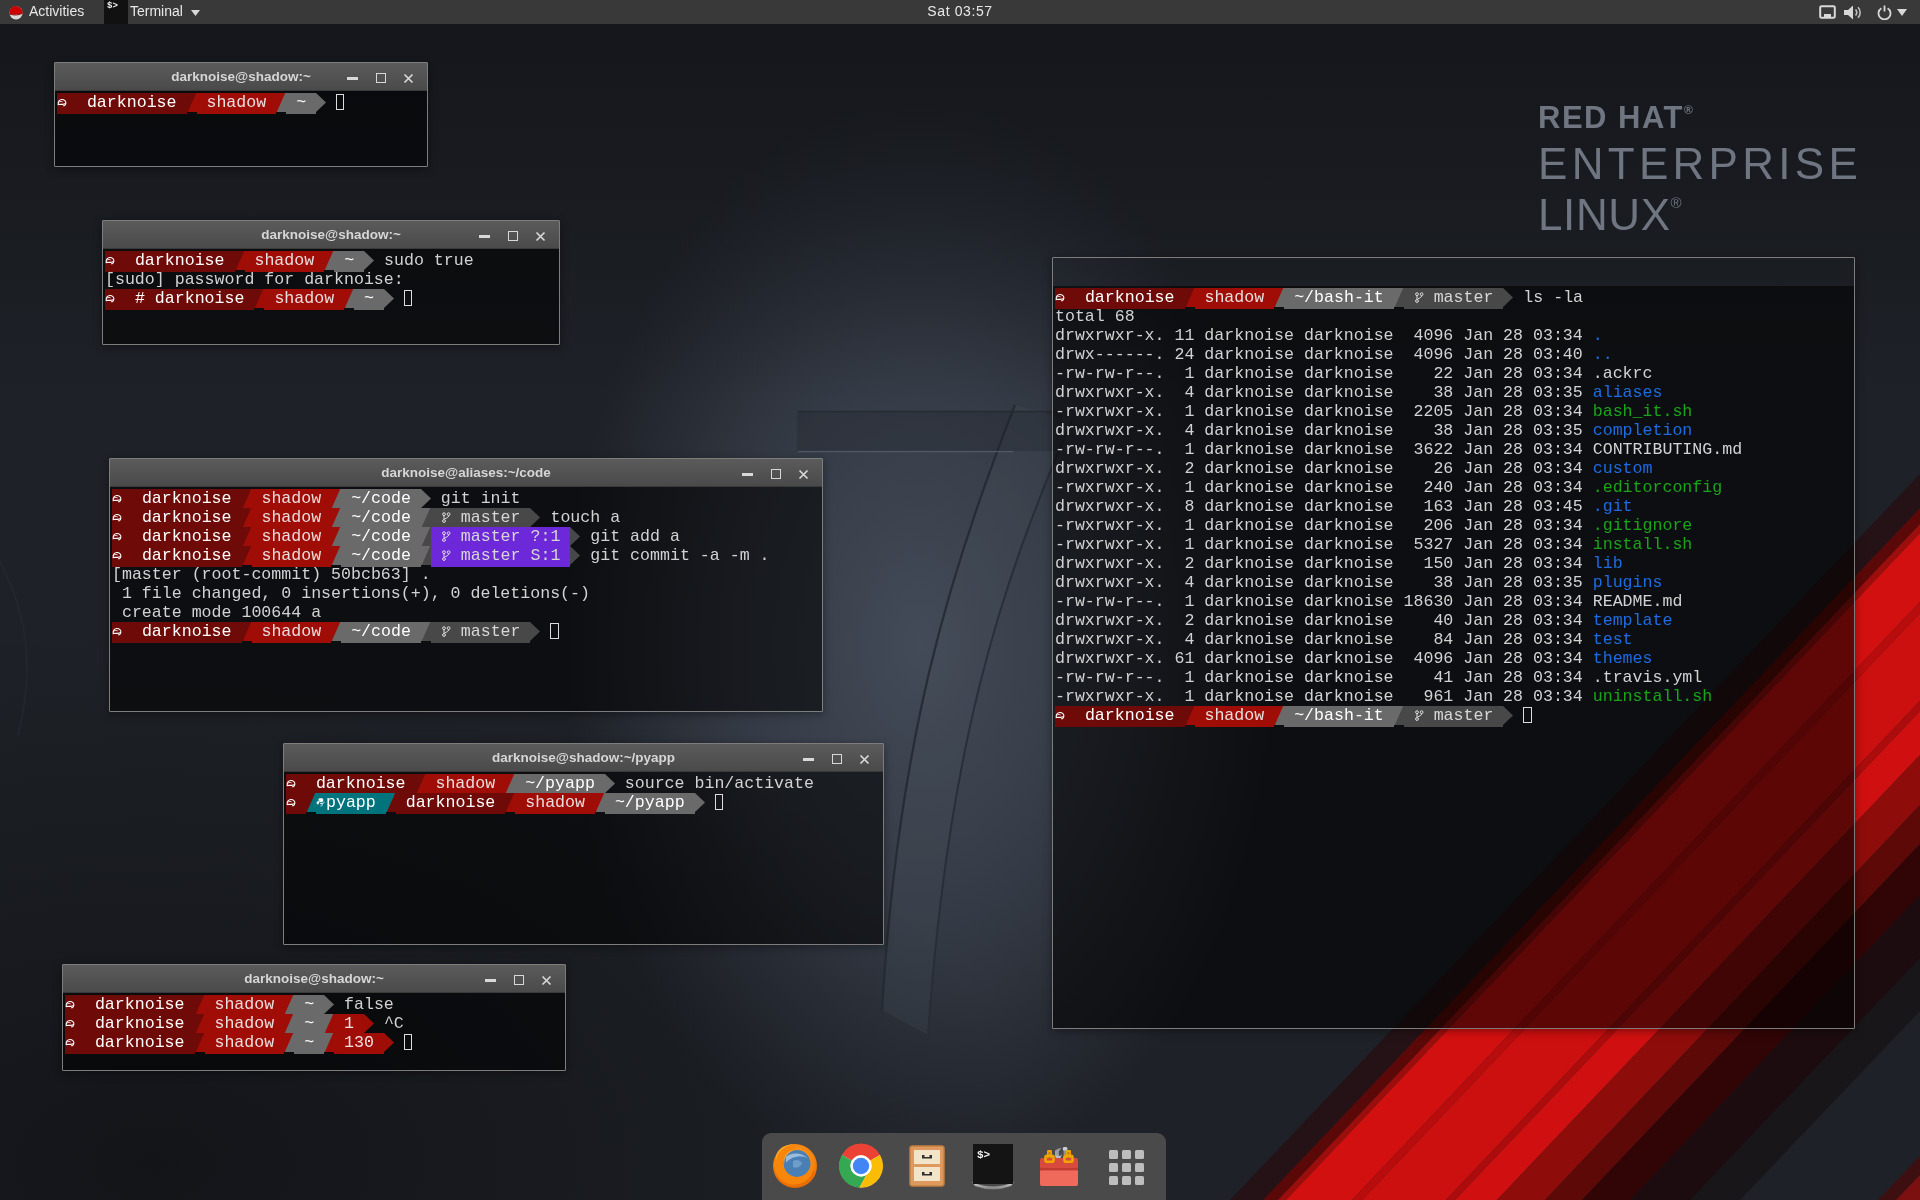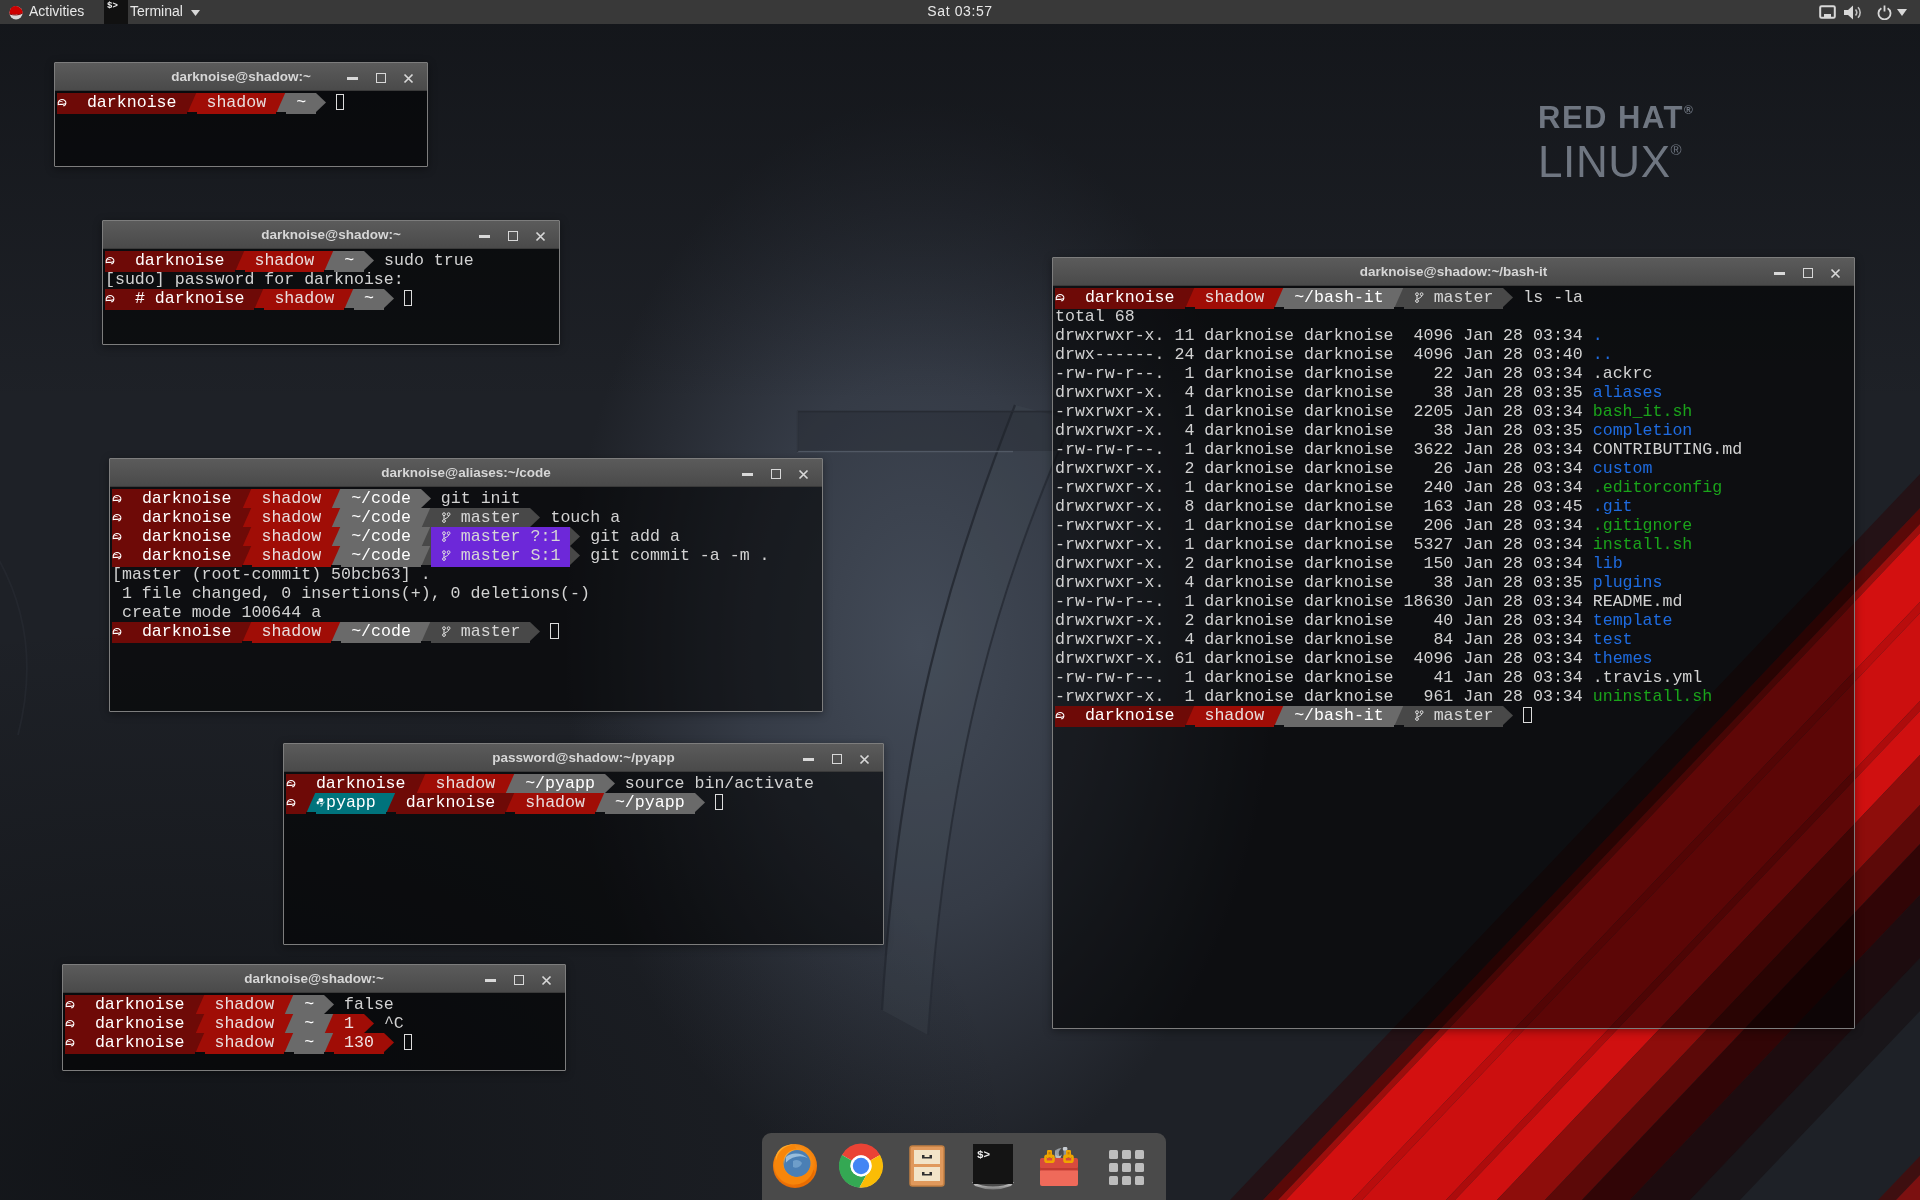--- a/index.html
+++ b/index.html
@@ -82,20 +82,21 @@
     <polygon points="1497,1200 1920,755 1920,805 1545,1200" fill="#8e0d0b"></polygon>
     <polygon points="1545,1200 1920,805 1920,844 1582,1200" fill="#5c0908"></polygon>
     <polygon points="1582,1200 1920,844 1920,895 1630,1200" fill="#310506"></polygon>
     <polygon points="1630,1200 1920,895 1920,958 1690,1200" fill="#1d0405" opacity="0.7"></polygon>
     <polygon points="1690,1200 1920,958 1920,1011 1740,1200" fill="#120304" opacity="0.35"></polygon>
     <polygon points="1878,1200 1920,1156 1920,1175 1896,1200" fill="#4a0a0a" opacity="0.75"></polygon>
     <polygon points="1896,1200 1920,1175 1920,1200 1920,1200" fill="#7c1010"></polygon>
 </svg>
 <div id="logo">
 <div id="lg1">RED HAT<span class="reg">®</span></div>
+<div id="lg2">ENTERPRISE</div>
 <div id="lg3">LINUX<span class="reg2">®</span></div>
 </div>
 <div id="topbar">
 <svg id="tbhat" width="16" height="16" viewBox="0 0 16 16">
  <circle cx="8" cy="8.8" r="6.6" fill="#d9d9d9"></circle>
  <path d="M1.5 9.6 C1.2 4.6 4.8 1.4 8.8 2.2 C12.4 2.9 14.8 5.9 14.7 8.8 C14 10.6 2.6 11.2 1.5 9.6 Z" fill="#cc0000"></path>
  <path d="M1.5 9.9 C5.5 11.6 11.5 11.3 14.6 9.1" fill="none" stroke="#8a0000" stroke-width="1"></path>
 </svg>
 <span class="tbtxt" style="left:29px">Activities</span>
 <span id="appico">
@@ -278,21 +279,21 @@
             <circle cx="3" cy="6.2" r="1.4" fill="none" stroke="#e0e0e0" stroke-width="1"></circle>
             <circle cx="3" cy="13" r="1.4" fill="none" stroke="#e0e0e0" stroke-width="1"></circle>
             <circle cx="7.6" cy="6.2" r="1.4" fill="none" stroke="#e0e0e0" stroke-width="1"></circle>
             <path d="M3 7.6 V11.6 M7.6 7.6 C7.6 10 5.5 9.6 3.6 11.2" fill="none" stroke="#e0e0e0" stroke-width="1"></path>
           </svg>&nbsp;master&nbsp;</span><svg class="sp" width="10" height="19" viewBox="0 0 10 19">
           <polygon points="0,0 10,9.5 0,19" fill="#484848"></polygon>
         </svg><span class="cmd">&nbsp;</span><span class="cur"></span></div></div>
   </div>
 <div class="win" style="left:283px;top:743px;width:601px;height:202px">
     <div class="tb">
-      <span class="tt">password@shadow:~/pyapp</span>
+      <span class="tt">darknoise@shadow:~/pyapp</span>
       <span class="wb wmin"></span>
       <span class="wb wmax"></span>
       <svg class="wb wcls" width="11" height="11" viewBox="0 0 11 11">
         <path d="M1.5 1.5 L9.5 9.5 M9.5 1.5 L1.5 9.5" stroke="#d8d8d8" stroke-width="1.7"></path>
       </svg>
     </div>
     <div class="term"><div class="tl"><span class="sg" style="background:#6e0a07;color:#ffffff"><svg class="ic" width="10" height="19" viewBox="0 0 10 19">
             <path d="M1.2 11.6 C0.8 8.4 2.6 6.4 5.0 6.5 C7.4 6.6 9.0 8.1 8.9 10.1 C8.0 11.2 5.6 11.5 3.4 11.2 Z" fill="none" stroke="#fff" stroke-width="1.1"></path>
             <path d="M8.7 10.6 C8.7 12.2 7.3 13.1 6.0 12.7" fill="none" stroke="#fff" stroke-width="1.1"></path>
             <path d="M2.2 9.0 C3.2 8.2 4.6 8.2 5.6 8.9" fill="none" stroke="#fff" stroke-width="0.9"></path>
@@ -376,28 +377,20 @@
           <rect width="10" height="19" fill="#a00d06"></rect>
           <polygon points="9.2,0 10,0 10,19 0.8,19" fill="#6a6a6a"></polygon>
         </svg><span class="sg" style="background:#6a6a6a;color:#ffffff">&nbsp;~&nbsp;</span><svg class="sp" width="10" height="19" viewBox="0 0 10 19">
           <rect width="10" height="19" fill="#6a6a6a"></rect>
           <polygon points="9.2,0 10,0 10,19 0.8,19" fill="#a00d06"></polygon>
         </svg><span class="sg" style="background:#a00d06;color:#f0e2e2">&nbsp;130&nbsp;</span><svg class="sp" width="10" height="19" viewBox="0 0 10 19">
           <polygon points="0,0 10,9.5 0,19" fill="#a00d06"></polygon>
         </svg><span class="cmd">&nbsp;</span><span class="cur"></span></div></div>
   </div>
 <div class="win" style="left:1052px;top:257px;width:803px;height:772px">
-    <div class="tb">
-      <span class="tt">darknoise@shadow:~/bash-it</span>
-      <span class="wb wmin"></span>
-      <span class="wb wmax"></span>
-      <svg class="wb wcls" width="11" height="11" viewBox="0 0 11 11">
-        <path d="M1.5 1.5 L9.5 9.5 M9.5 1.5 L1.5 9.5" stroke="#d8d8d8" stroke-width="1.7"></path>
-      </svg>
-    </div>
     <div class="term"><div class="tl"><span class="sg" style="background:#6e0a07;color:#ffffff"><svg class="ic" width="10" height="19" viewBox="0 0 10 19">
             <path d="M1.2 11.6 C0.8 8.4 2.6 6.4 5.0 6.5 C7.4 6.6 9.0 8.1 8.9 10.1 C8.0 11.2 5.6 11.5 3.4 11.2 Z" fill="none" stroke="#fff" stroke-width="1.1"></path>
             <path d="M8.7 10.6 C8.7 12.2 7.3 13.1 6.0 12.7" fill="none" stroke="#fff" stroke-width="1.1"></path>
             <path d="M2.2 9.0 C3.2 8.2 4.6 8.2 5.6 8.9" fill="none" stroke="#fff" stroke-width="0.9"></path>
           </svg>&nbsp;&nbsp;darknoise&nbsp;</span><svg class="sp" width="10" height="19" viewBox="0 0 10 19">
           <rect width="10" height="19" fill="#6e0a07"></rect>
           <polygon points="9.2,0 10,0 10,19 0.8,19" fill="#a00d06"></polygon>
         </svg><span class="sg" style="background:#a00d06;color:#e8dede">&nbsp;shadow&nbsp;</span><svg class="sp" width="10" height="19" viewBox="0 0 10 19">
           <rect width="10" height="19" fill="#a00d06"></rect>
           <polygon points="9.2,0 10,0 10,19 0.8,19" fill="#6a6a6a"></polygon>

